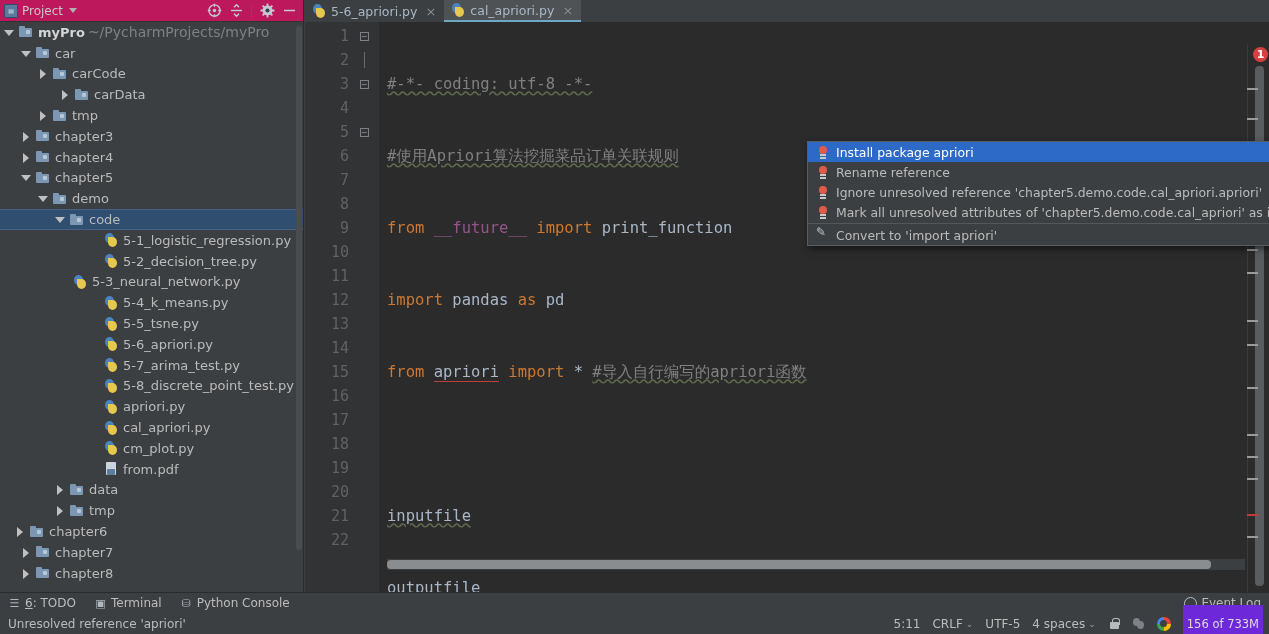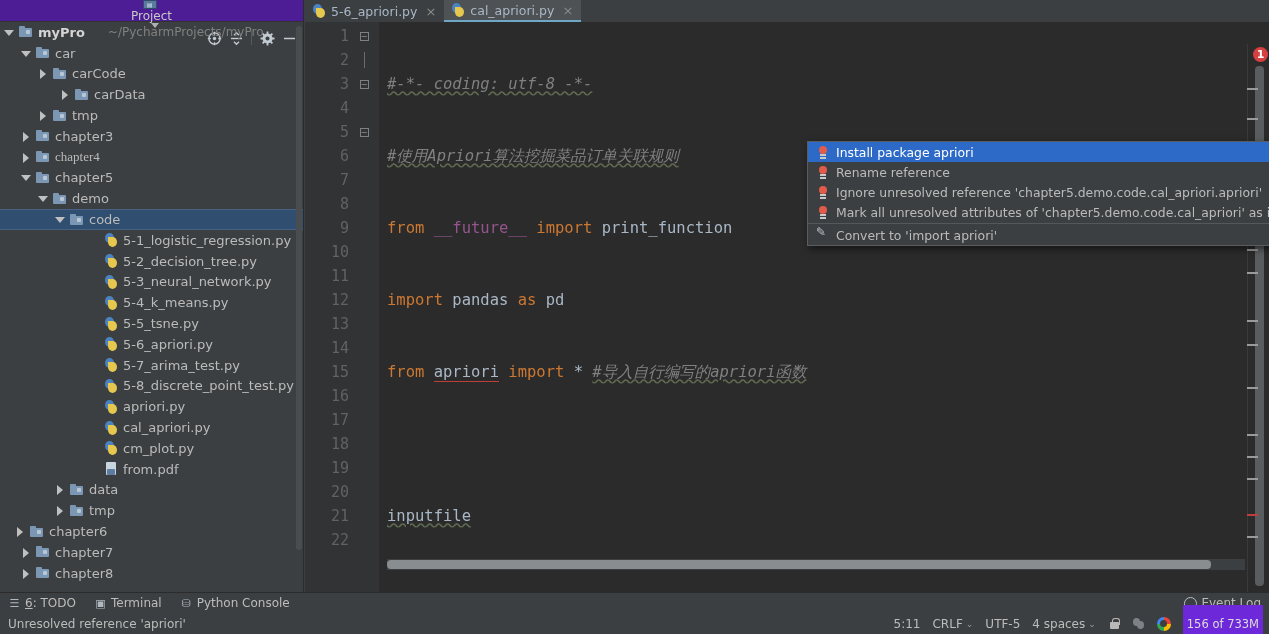--- a/index.html
+++ b/index.html
@@ -13,23 +13,22 @@
   }
   .app { position: relative; width: 1269px; height: 634px; }
 
   
   .project-panel {
     position: absolute; left: 0; top: 0; width: 304px; height: 592px;
     background: #3c3f41; border-right: 1px solid #2b2b2b;
   }
   .panel-header {
     height: 22px; display: flex; align-items: center;
-    padding: 0 4px; background: #4c1d95;
+    padding: 0 4px; background: #be185d;
     border-bottom: 1px solid #323232;
-    flex-direction: column;
   }
   .panel-header .ph-icon {
     width: 14px; height: 14px; margin-right: 4px;
     background: #5a7a9e; border: 1px solid #2f4c6a; border-radius: 1px;
     display: flex; align-items: center; justify-content: center;
     font-size: 6px; color: #d6e4f0;
   }
   .panel-title { font-size: 12px; color: #c8c8c8; }
   .caret-down {
     width: 0; height: 0; margin-left: 6px;
@@ -84,21 +83,21 @@
     background: #e6c84f; border-radius: 0 50% 50% 50%;
   }
   .ic-pdf::before {
     content: ""; position: absolute; left: 3px; top: 1px; width: 10px; height: 13px;
     background: #c9d4de; border-radius: 1px;
   }
   .ic-pdf::after {
     content: ""; position: absolute; left: 4px; top: 8px; width: 8px; height: 6px;
     background: #5c7d9e; border-radius: 1px; font-size: 5px;
   }
-  .row-sub { color: #808080; font-size: 12px; margin-left: 23px; }
+  .row-sub { color: #808080; font-size: 14px; margin-left: 3px; }
   .row-label.bold { font-weight: bold; color: #d4d4d4; }
 
   .panel-vscroll {
     position: absolute; right: 1px; top: 26px; width: 6px; height: 524px;
     background: #4a4d4f; border-radius: 3px;
   }
 
   
   .editor-area { position: absolute; left: 305px; top: 0; right: 0; height: 592px; background: #2b2b2b; }
   .tabs { height: 22px; display: flex; background: #3c3f41; align-items: stretch; }
@@ -129,21 +128,21 @@
   .fold .stub { width: 1px; height: 16px; background: #6a6d70; }
 
   .codelines {
     position: absolute; left: 82px; top: 2px; right: 0; bottom: 0;
     font-family: "DejaVu Sans Mono","Liberation Mono",monospace;
     font-size: 15.5px; line-height: 24px; white-space: pre;
     color: #a9b7c6;
   }
   .cl { height: 24px; }
   .kw { color: #cc7832; }
-  .cmt { color: #808080; font-style: italic; }
+  .cmt { color: #808080; }
   .self { color: #94558d; }
   .warn-u { text-decoration: underline; text-decoration-style: wavy; text-decoration-color:#5f6a4f; }
   .red-u { border-bottom: 1px solid #bc3f3c; }
 
   
   .marker-bar {
     position: absolute; right: 0; top: 22px; width: 22px; bottom: 0;
     background: #2b2b2b; border-left: 1px solid #3a3a3a;
   }
   .mb-scroll { position:absolute; right:5px; width:9px; background:#5a5d5f; border-radius:4px; }
@@ -305,21 +304,21 @@
           </span>
           <span class="row-label">tmp</span>
         </div>
         <div class="tree-row" style="padding-left: 21px;">
           <span class="twisty closed"></span>
           <span class="ic ic-folder">
             <i class="fdot"></i>
           </span>
           <span class="row-label">chapter3</span>
         </div>
-        <div class="tree-row" style="padding-left: 21px; font-family: Liberation Serif, serif;">
+        <div class="tree-row" style="padding-left: 21px;">
           <span class="twisty closed"></span>
           <span class="ic ic-folder">
             <i class="fdot"></i>
           </span>
           <span class="row-label">chapter4</span>
         </div>
         <div class="tree-row" style="padding-left: 21px;">
           <span class="twisty open"></span>
           <span class="ic ic-folder">
             <i class="fdot"></i>
@@ -343,21 +342,21 @@
         <div class="tree-row" style="padding-left: 89px;">
           <span class="twisty"></span>
           <span class="ic ic-py"></span>
           <span class="row-label">5-1_logistic_regression.py</span>
         </div>
         <div class="tree-row" style="padding-left: 89px;">
           <span class="twisty"></span>
           <span class="ic ic-py"></span>
           <span class="row-label">5-2_decision_tree.py</span>
         </div>
-        <div class="tree-row" style="padding-left: 89px;">
+        <div class="tree-row" style="padding-left: 58px;">
           <span class="twisty"></span>
           <span class="ic ic-py"></span>
           <span class="row-label">5-3_neural_network.py</span>
         </div>
         <div class="tree-row" style="padding-left: 89px; text-align: right;">
           <span class="twisty"></span>
           <span class="ic ic-py"></span>
           <span class="row-label">5-4_k_means.py</span>
         </div>
         <div class="tree-row" style="padding-left: 89px;">
@@ -497,20 +496,21 @@
       </div>
 
       <div class="codelines">
         <div class="cl"><span class="cmt warn-u">#-*- coding: utf-8 -*-</span></div>
         <div class="cl"><span class="cmt warn-u">#使用Apriori算法挖掘菜品订单关联规则</span></div>
         <div class="cl"><span class="kw">from</span> <span class="self">__future__</span> <span class="kw">import</span> print_function</div>
         <div class="cl"><span class="kw">import</span> pandas <span class="kw">as</span> pd</div>
         <div class="cl"><span class="kw">from</span> <span class="red-u">apriori</span> <span class="kw">import</span> * <span class="cmt warn-u">#导入自行编写的apriori函数</span></div>
         <div class="cl"></div>
         <div class="cl"><span class="warn-u">inputfile</span></div>
+        <div class="cl"><span class="warn-u">outputfile</span></div>
         
         
         
         
         
         
         
         
         
         

